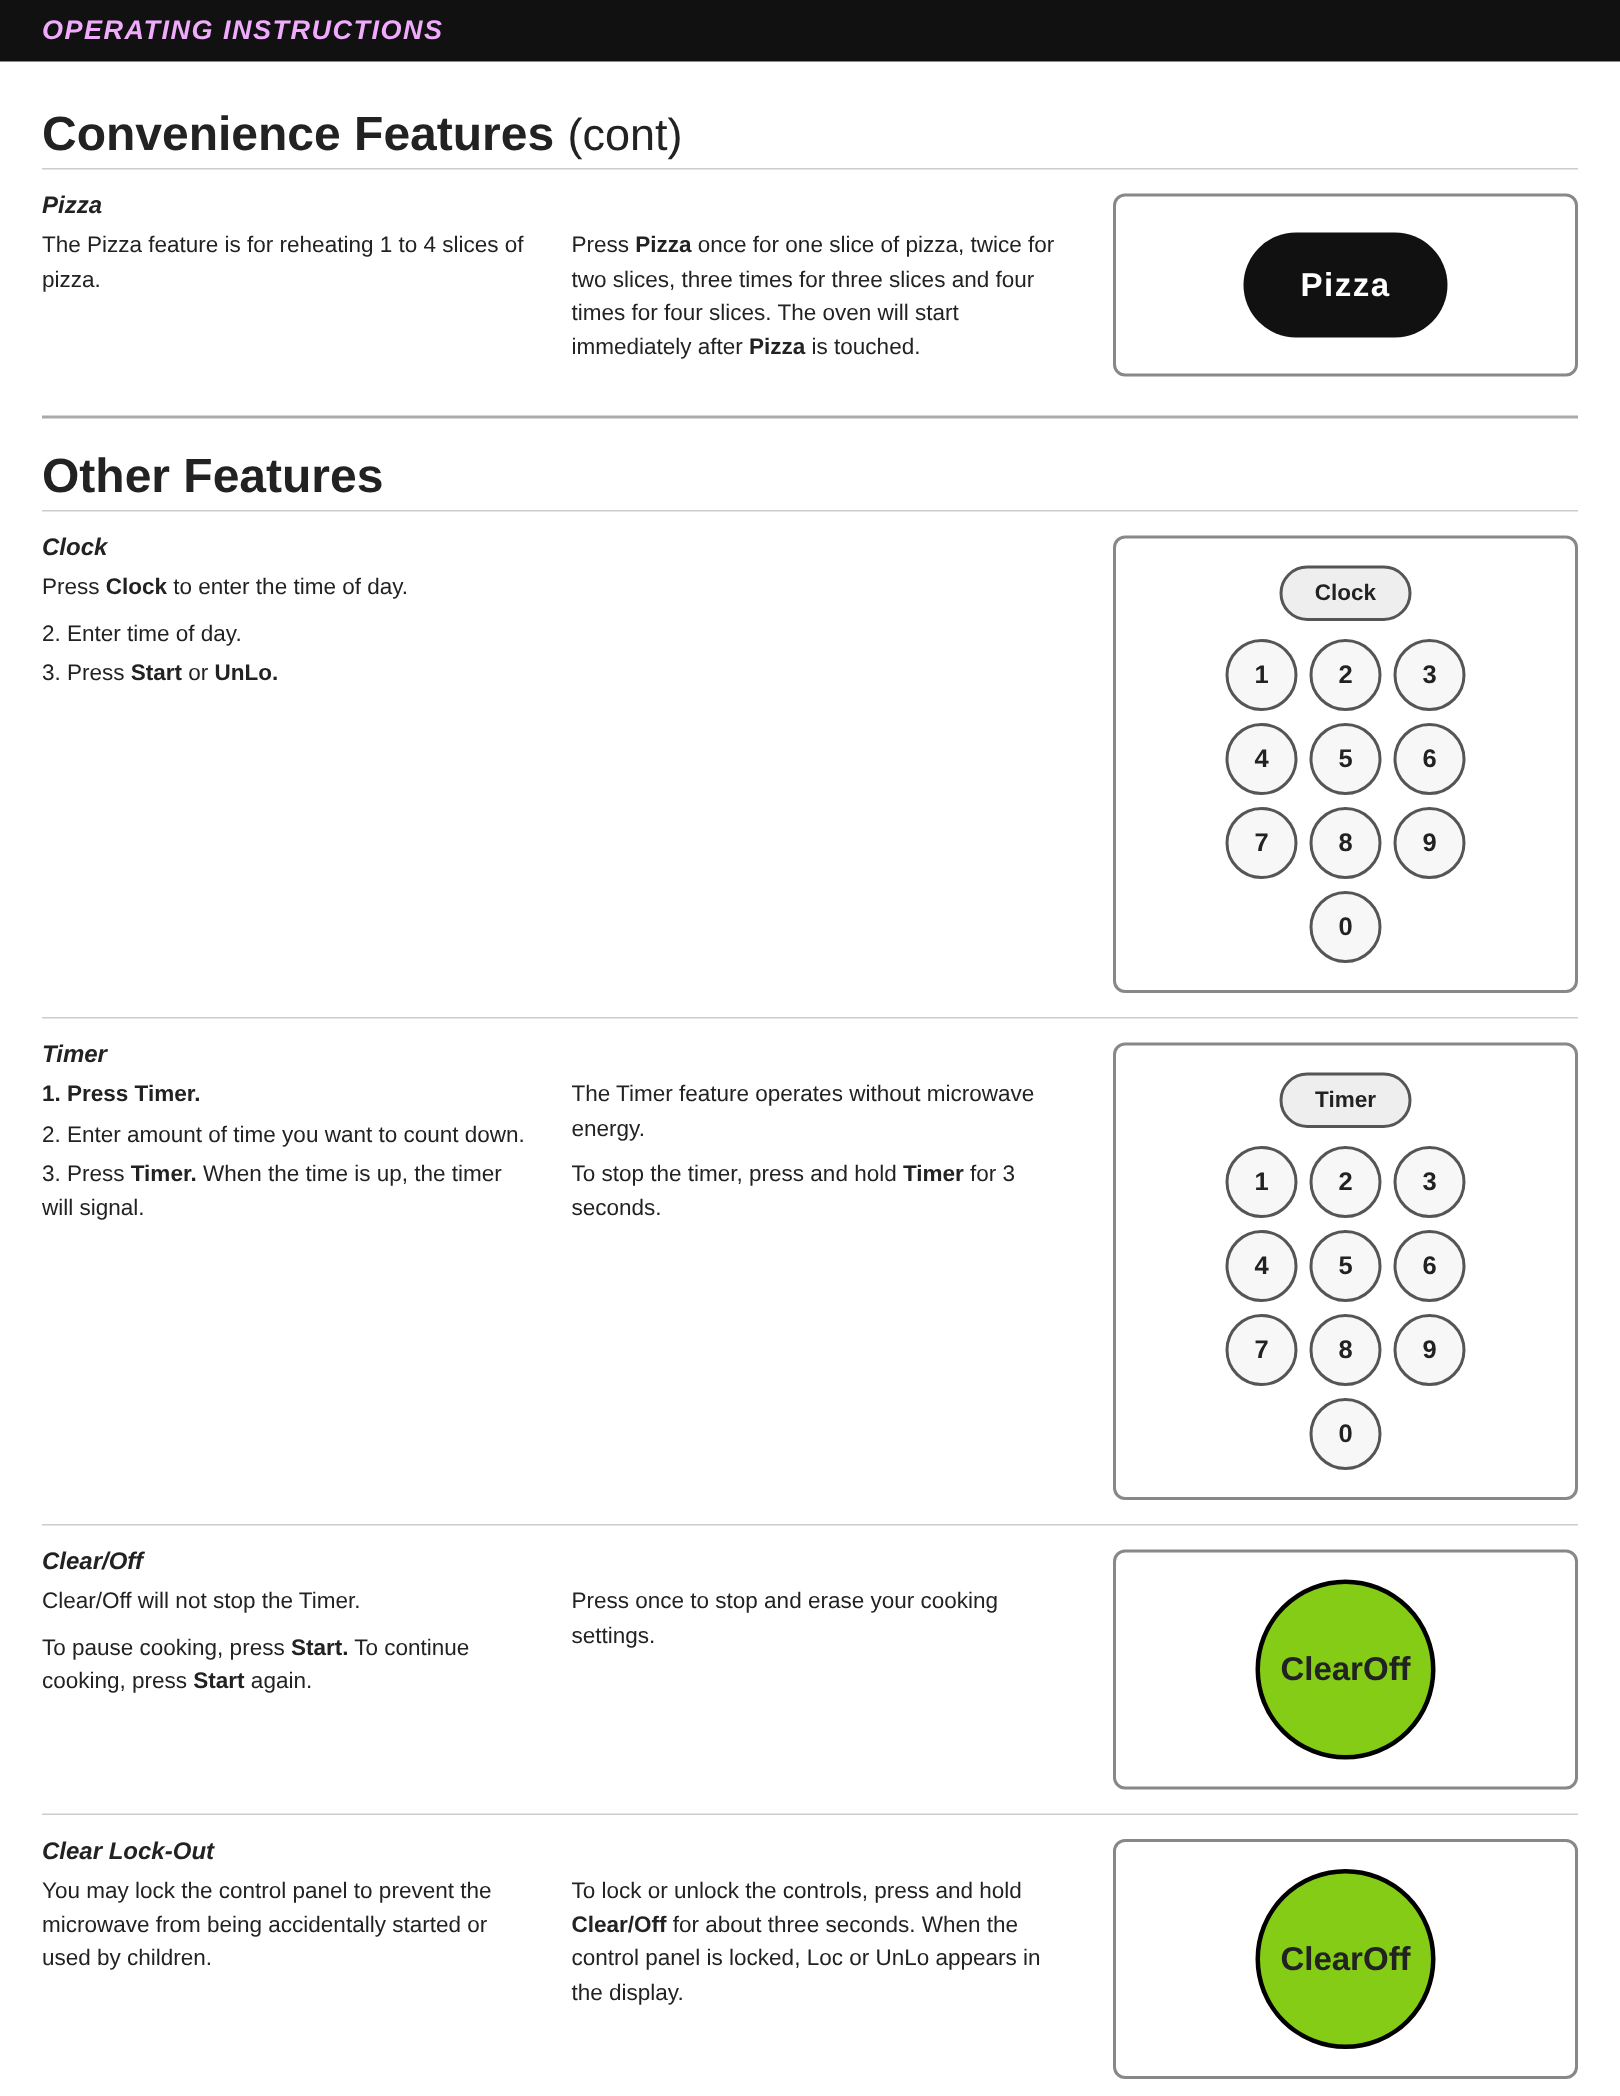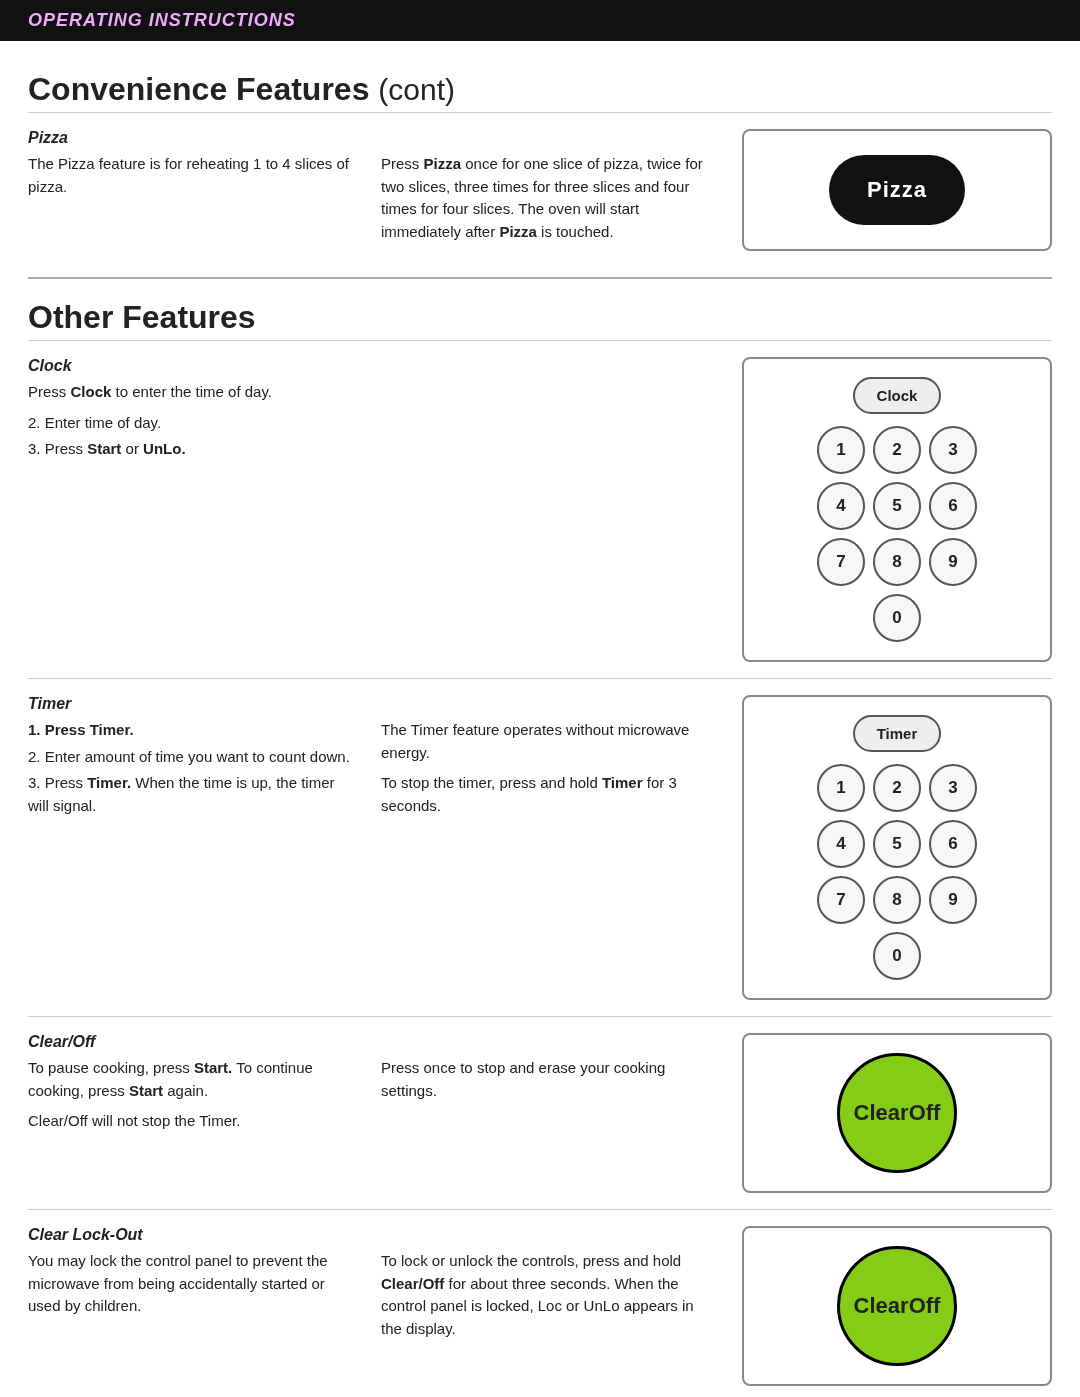--- a/index.html
+++ b/index.html
@@ -281,22 +281,22 @@
           </div>
         </div>
       </div>
     </div>
 
     <div class="feature-section">
       <div class="feature-left">
         <div class="sub-section-title">Clear/Off</div>
         <div class="text-cols">
           <div class="text-col">
+            <p>Clear/Off will not stop the Timer.</p>
             <p>To pause cooking, press <strong>Start.</strong> To continue cooking, press <strong>Start</strong> again.</p>
-            <p>Clear/Off will not stop the Timer.</p>
           </div>
           <div class="text-col">
             <p>Press once to stop and erase your cooking settings.</p>
           </div>
         </div>
       </div>
       <div class="feature-right">
         <div class="clear-off-btn">
           <span>Clear</span>
           <span>Off</span>

